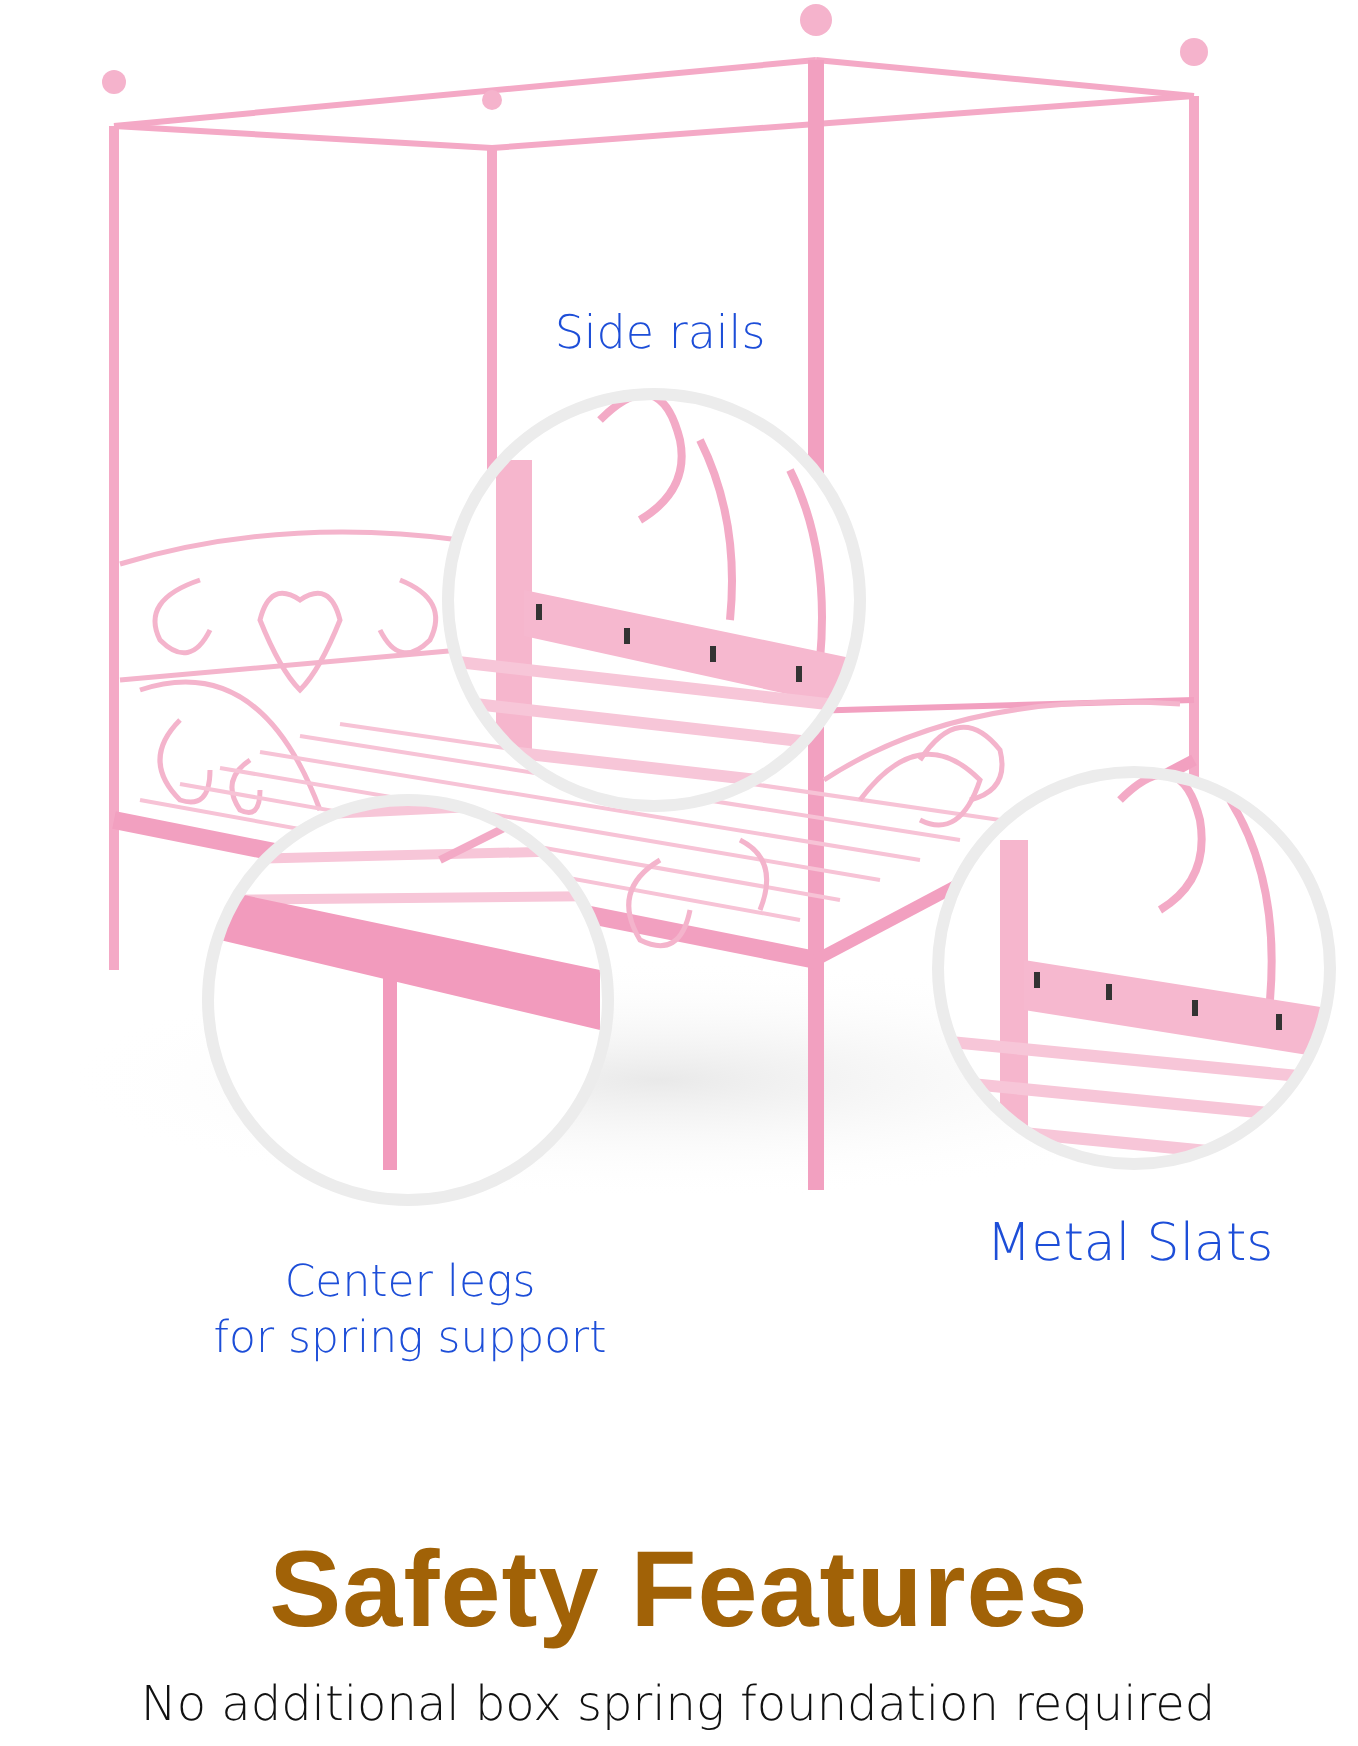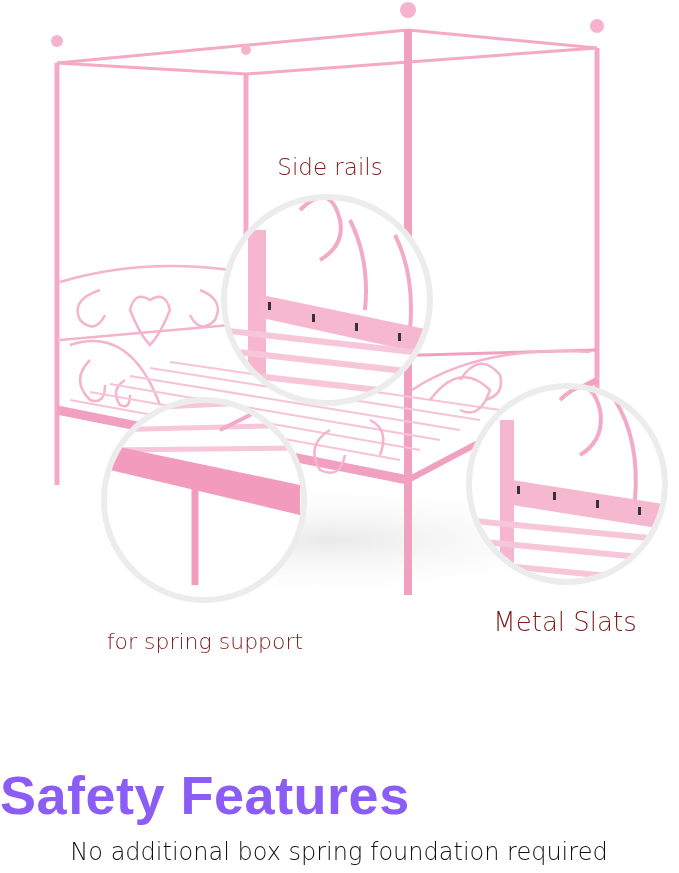--- a/index.html
+++ b/index.html
@@ -1,22 +1,22 @@
 <!DOCTYPE html>
 <html><head>
 <meta charset="utf-8">
 <style>
   html, body { margin: 0; padding: 0; background: #ffffff; }
   #stage { position: relative; width: 679px; height: 873px; overflow: hidden; background: #ffffff; font-family: "DejaVu Sans", sans-serif; }
   svg.frame { position: absolute; left: 0; top: 0; }
-  .label { position: absolute; text-align: center; color: #7f1d1d; font-weight: 300; line-height: 1.25; }
+  .label { position: absolute; text-align: center; color: #1d4ed8; font-weight: 300; line-height: 1.25; }
   #lbl-side { left: 220px; top: 153px; width: 220px; font-size: 23px; }
   #lbl-center { left: 70px; top: 628px; width: 270px; font-size: 22px; }
   #lbl-slats { left: 450px; top: 606px; width: 230px; font-size: 26px; line-height: 1.3; }
-  #title { position: absolute; left: 0; top: 764px; width: 679px; font-family: "Liberation Sans", sans-serif; font-weight: 700; font-size: 54px; color: #8b5cf6; letter-spacing: 0.5px; }
+  #title { position: absolute; left: 0; top: 764px; width: 679px; text-align: center; font-family: "Liberation Sans", sans-serif; font-weight: 700; font-size: 54px; color: #a16207; letter-spacing: 0.5px; }
   #subtitle { position: absolute; left: 0; top: 838px; width: 678px; text-align: center; font-family: "DejaVu Sans", sans-serif; font-weight: 300; font-size: 24px; color: #111; white-space: nowrap; }
 </style>
 </head>
 <body>
 
 <div id="stage">
 
   <svg class="frame" width="679" height="873" viewBox="0 0 679 873">
     <defs>
       <radialGradient id="shadow" cx="50%" cy="50%" r="50%">
@@ -151,20 +151,21 @@
             <line x1="465" y1="562" x2="670" y2="582"></line>
           </g>
       </g>
       <circle cx="567" cy="484" r="98" fill="none" stroke="#ececec" stroke-width="6"></circle>
     </g>
   </svg>
 
   <div id="lbl-side" class="label">Side rails</div>
 
   <div id="lbl-center" class="label">
+    <div>Center legs</div>
     <div>for spring support</div>
   </div>
 
   <div id="lbl-slats" class="label">
     <div>Metal Slats</div>
   </div>
 
   <div id="title">Safety Features</div>
   <div id="subtitle">No additional box spring foundation required</div>
 </div>

